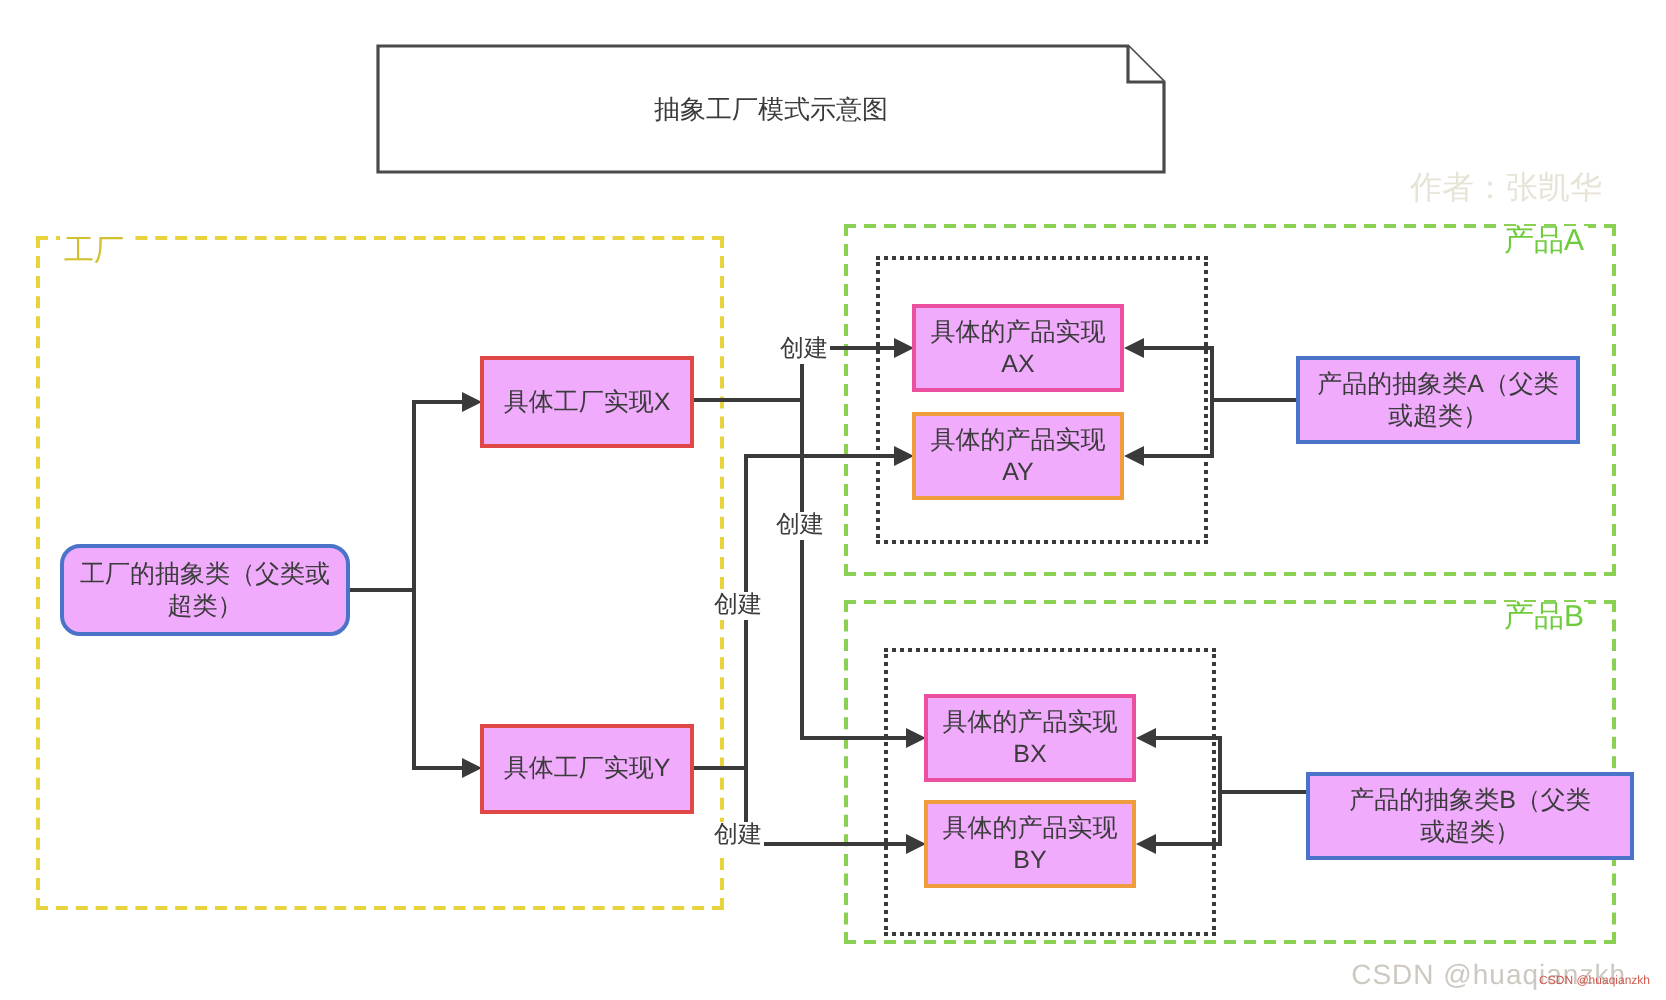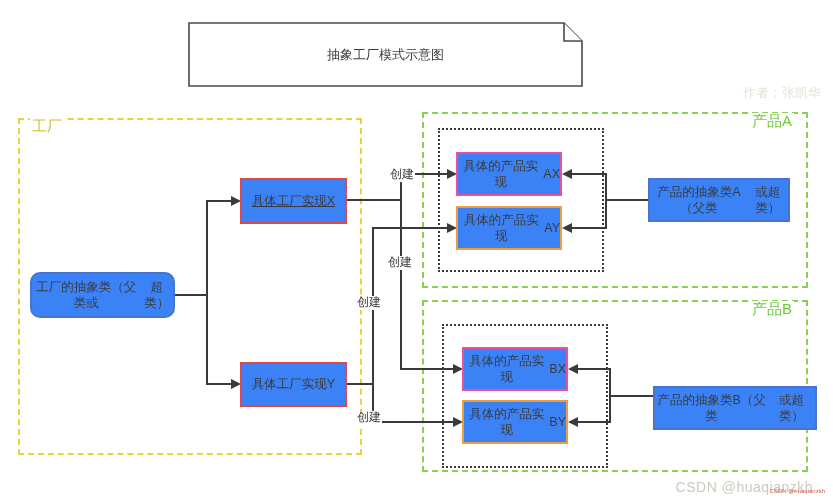--- a/index.html
+++ b/index.html
@@ -9,23 +9,23 @@
     position: relative;
     width: 833px;
     height: 500px;
     background: #ffffff;
     overflow: hidden;
   }
   .abs { position: absolute; }
   
   .node {
     position: absolute;
-    background: #3b82f6;
+    background: #f0abfc;
     display: flex;
-    flex-direction: row;
+    flex-direction: column;
     align-items: center;
     justify-content: center;
     text-align: center;
     font-size: 12.5px;
     line-height: 1.3;
     color: #3b3b3b;
   }
   .blue-border   { border: 2px solid #4a74c9; }
   .red-border    { border: 2px solid #e04848; }
   .pink-border   { border: 2px solid #eb4fa0; }
@@ -70,22 +70,22 @@
   #title-doc { left: 188px; top: 22px; width: 395px; height: 65px; }
   #title-doc svg { display: block; }
   #title-doc .doc-text {
     position: absolute;
     left: 0; top: 0; width: 100%; height: 100%;
     display: flex; align-items: center; justify-content: center;
     font-size: 13px; color: #3b3b3b;
   }
   
   #author-text {
-    right: 12px; top: 84px;
-    font-size: 13px;
+    right: 32px; top: 84px;
+    font-size: 16px;
     color: #e7e3d6;
     margin-left: 30px;
   }
   #watermark {
     right: 20px; top: 479px;
     font-size: 14px;
     color: #cdc9c1;
     letter-spacing: 0.5px;
   }
   #watermark-small {
@@ -164,21 +164,21 @@
   <span class="edge-label" style="left:389px; top:168px;">创建</span>
   <span class="edge-label" style="left:387px; top:256px;">创建</span>
   <span class="edge-label" style="left:356px; top:296px;">创建</span>
   <span class="edge-label" style="left:356px; top:411px;">创建</span>
 
   <div class="node blue-border" style="left:30px; top:272px; width:145px; height:46px;border-radius:10px;">
     <span>工厂的抽象类（父类或</span>
     <span>超类）</span>
   </div>
 
-  <div class="node red-border" style="left:240px; top:178px; width:107px; height:46px;text-decoration:underline;">
+  <div class="node red-border" style="left:240px; top:178px; width:107px; height:46px;">
     <span>具体工厂实现X</span>
   </div>
 
   <div class="node red-border" style="left:240px; top:362px; width:107px; height:45px;">
     <span>具体工厂实现Y</span>
   </div>
 
   <div class="node pink-border" style="left:456px; top:152px; width:106px; height:44px;">
     <span>具体的产品实现</span>
     <span>AX</span>

